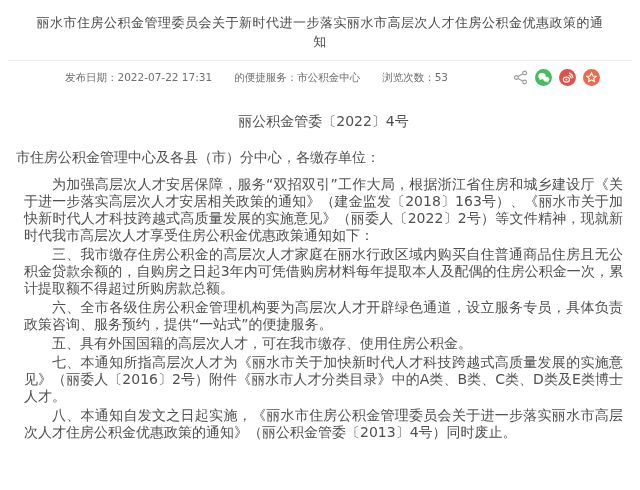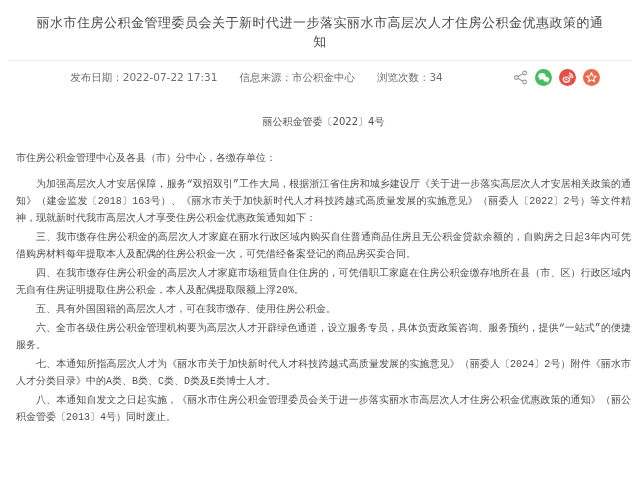--- a/index.html
+++ b/index.html
@@ -29,41 +29,41 @@
   }
   .share-group{
     display:flex;align-items:center;gap:7px;
     padding-right:40px;
   }
   .share-group .icon-btn{display:inline-flex;cursor:pointer;line-height:0;}
 
   
   .doc{
     padding:0 9px 0 16px;
-    font-size:10px;line-height:17px;color:#4f4f4f;
+    font-size:14px;line-height:17px;color:#4f4f4f;
     text-align:justify;letter-spacing:0;
   }
   .doc-number{margin:26px 0 0;text-align:center;}
   .salutation{margin:19px 0 10px;}
-  .doc p.para{margin:2px 0 0;text-indent:2em;font-family:Liberation Mono, monospace;}
+  .doc p.para{margin:2px 8px 0;text-indent:2em;}
 </style>
 </head>
 <body>
 
 <div class="page">
 
   <h1 class="title">丽水市住房公积金管理委员会关于新时代进一步落实丽水市高层次人才住房公积金优惠政策的通知</h1>
 
   <div class="divider"></div>
 
   <div class="meta-row">
     <div class="meta-items">
       <span>发布日期：2022-07-22 17:31</span>
-      <span>信息来源：市公积金中心</span>
-      <span>浏览次数：34</span>
+      <span>的便捷服务：市公积金中心</span>
+      <span>浏览次数：53</span>
     </div>
     <div class="share-group">
 
       <span class="icon-btn">
         <svg width="15" height="15" viewBox="0 0 16 16">
           <g fill="none" stroke-width="1.2" stroke="#9b9b9b">
             <circle cx="12.4" cy="3.2" r="2"></circle>
             <circle cx="3.6" cy="8" r="2"></circle>
             <circle cx="12.4" cy="12.8" r="2"></circle>
             <line x1="5.4" y1="7" x2="10.6" y2="4.1"></line>
@@ -101,22 +101,21 @@
         </svg>
       </span>
     </div>
   </div>
 
   <div class="doc">
     <div class="doc-number">丽公积金管委〔2022〕4号</div>
     <div class="salutation">市住房公积金管理中心及各县（市）分中心，各缴存单位：</div>
 
     <p class="para">为加强高层次人才安居保障，服务“双招双引”工作大局，根据浙江省住房和城乡建设厅《关于进一步落实高层次人才安居相关政策的通知》（建金监发〔2018〕163号）、《丽水市关于加快新时代人才科技跨越式高质量发展的实施意见》（丽委人〔2022〕2号）等文件精神，现就新时代我市高层次人才享受住房公积金优惠政策通知如下：</p>
-    <p class="para">三、我市缴存住房公积金的高层次人才家庭在丽水行政区域内购买自住普通商品住房且无公积金贷款余额的，自购房之日起3年内可凭借购房材料每年提取本人及配偶的住房公积金一次，可凭借经备案登记的商品房买卖合同。</p>
-    <p class="para">四、在我市缴存住房公积金的高层次人才家庭市场租赁自住住房的，可凭借职工家庭在住房公积金缴存地所在县（市、区）行政区域内无自有住房证明提取住房公积金，本人及配偶提取限额上浮20%。</p>
+    <p class="para">三、我市缴存住房公积金的高层次人才家庭在丽水行政区域内购买自住普通商品住房且无公积金贷款余额的，自购房之日起3年内可凭借购房材料每年提取本人及配偶的住房公积金一次，累计提取额不得超过所购房款总额。</p>
+    <p class="para">六、全市各级住房公积金管理机构要为高层次人才开辟绿色通道，设立服务专员，具体负责政策咨询、服务预约，提供“一站式”的便捷服务。</p>
     <p class="para">五、具有外国国籍的高层次人才，可在我市缴存、使用住房公积金。</p>
-    <p class="para">六、全市各级住房公积金管理机构要为高层次人才开辟绿色通道，设立服务专员，具体负责政策咨询、服务预约，提供“一站式”的便捷服务。</p>
-    <p class="para">七、本通知所指高层次人才为《丽水市关于加快新时代人才科技跨越式高质量发展的实施意见》（丽委人〔2024〕2号）附件《丽水市人才分类目录》中的A类、B类、C类、D类及E类博士人才。</p>
+    <p class="para">七、本通知所指高层次人才为《丽水市关于加快新时代人才科技跨越式高质量发展的实施意见》（丽委人〔2016〕2号）附件《丽水市人才分类目录》中的A类、B类、C类、D类及E类博士人才。</p>
     <p class="para">八、本通知自发文之日起实施，《丽水市住房公积金管理委员会关于进一步落实丽水市高层次人才住房公积金优惠政策的通知》（丽公积金管委〔2013〕4号）同时废止。</p>
 
   </div>
 
 </div>
 
 </body></html>

